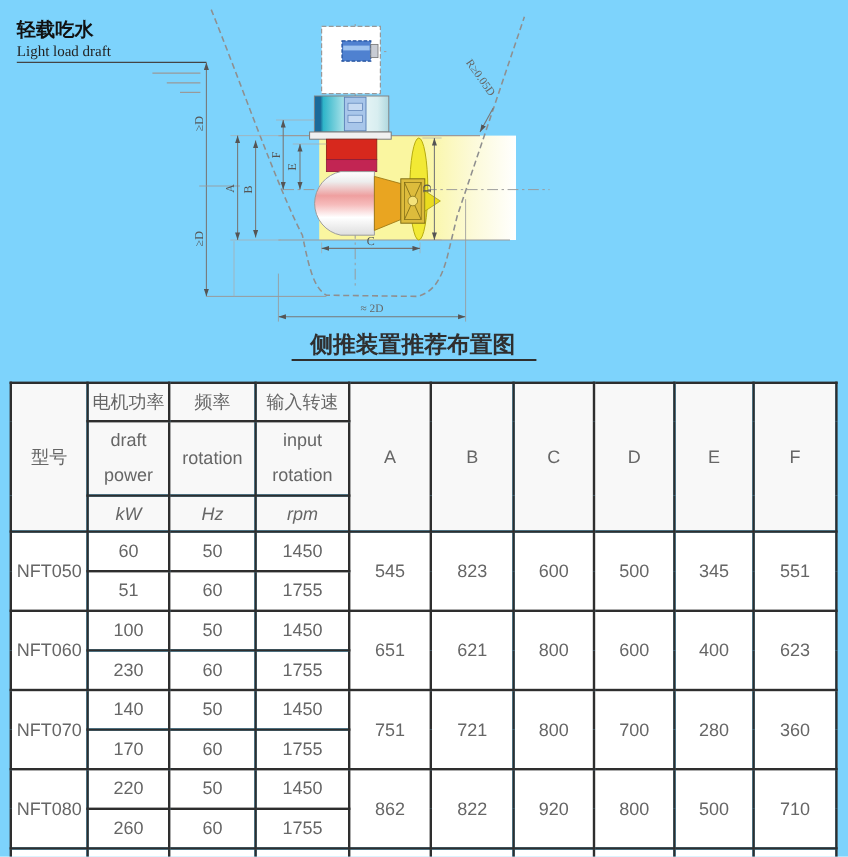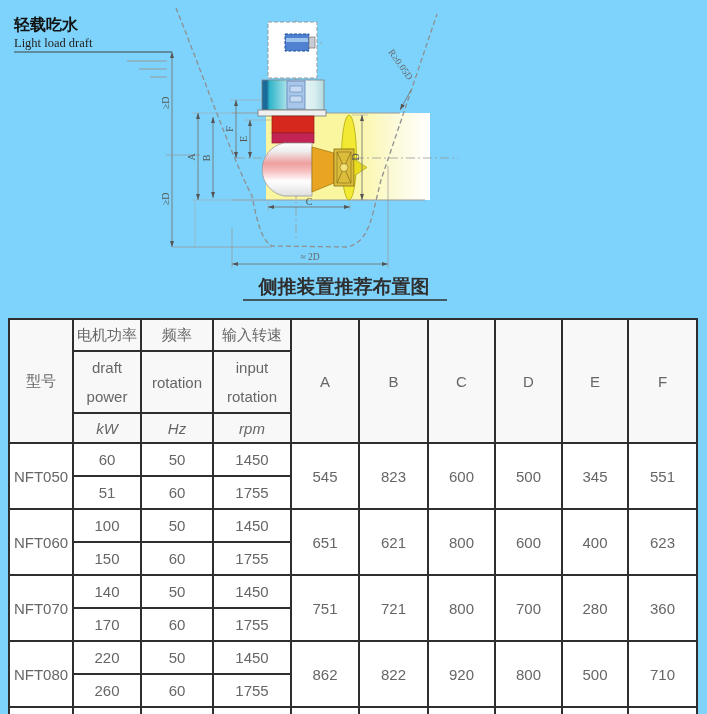--- a/index.html
+++ b/index.html
@@ -219,21 +219,21 @@
       <td>50</td>
       <td>1450</td>
       <td rowspan="2">651</td>
       <td rowspan="2">621</td>
       <td rowspan="2">800</td>
       <td rowspan="2">600</td>
       <td rowspan="2">400</td>
       <td rowspan="2">623</td>
     </tr>
     <tr class="r-data">
-      <td>150</td>
+      <td>230</td>
       <td>60</td>
       <td>1755</td>
     </tr>
 
     <tr class="r-data">
       <td rowspan="2">NFT070</td>
       <td>140</td>
       <td>50</td>
       <td>1450</td>
       <td rowspan="2">751</td>

